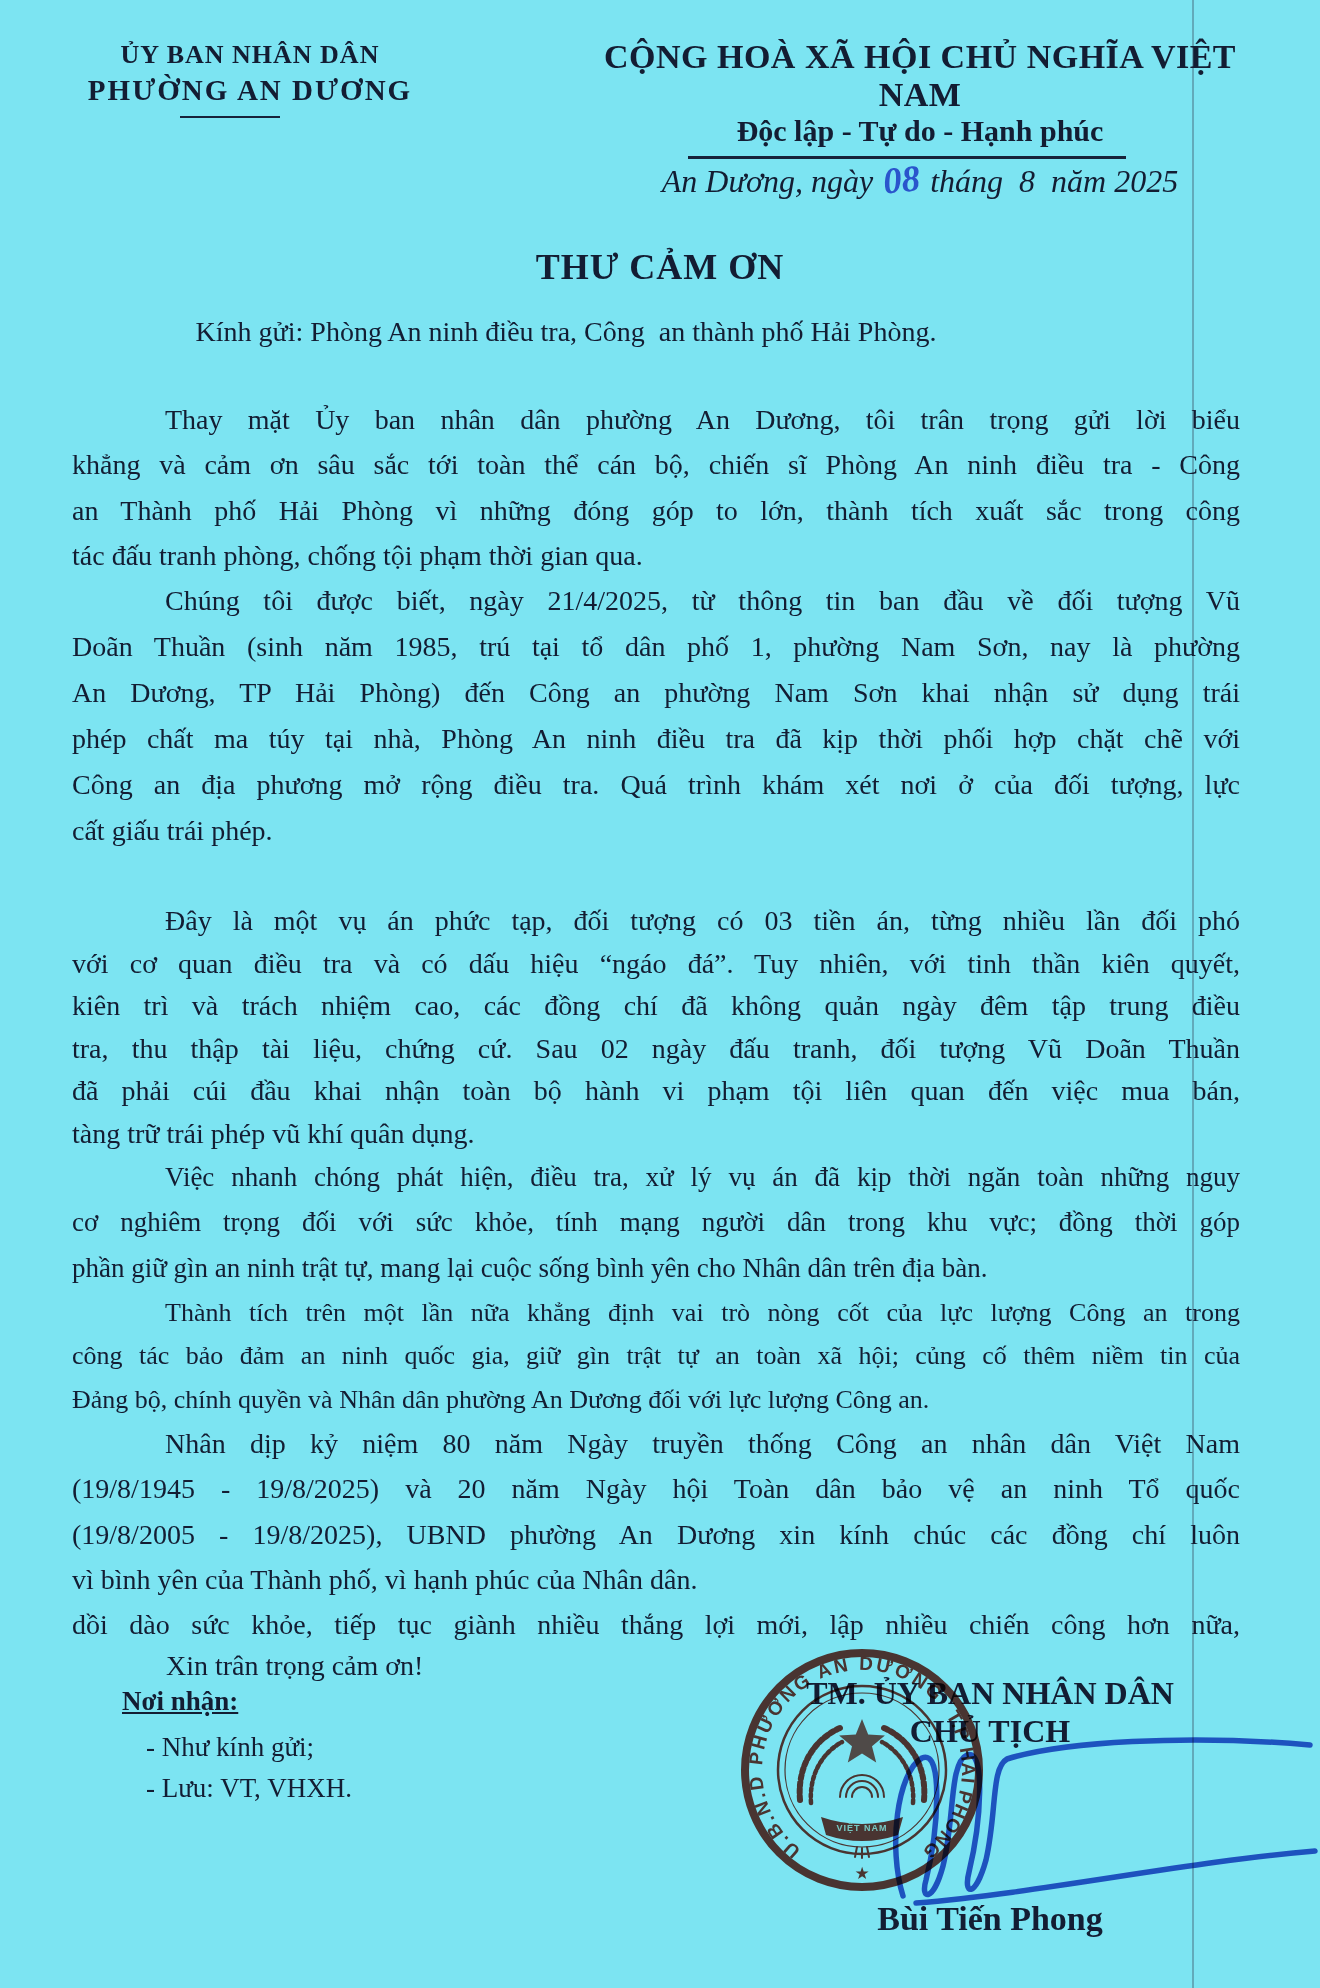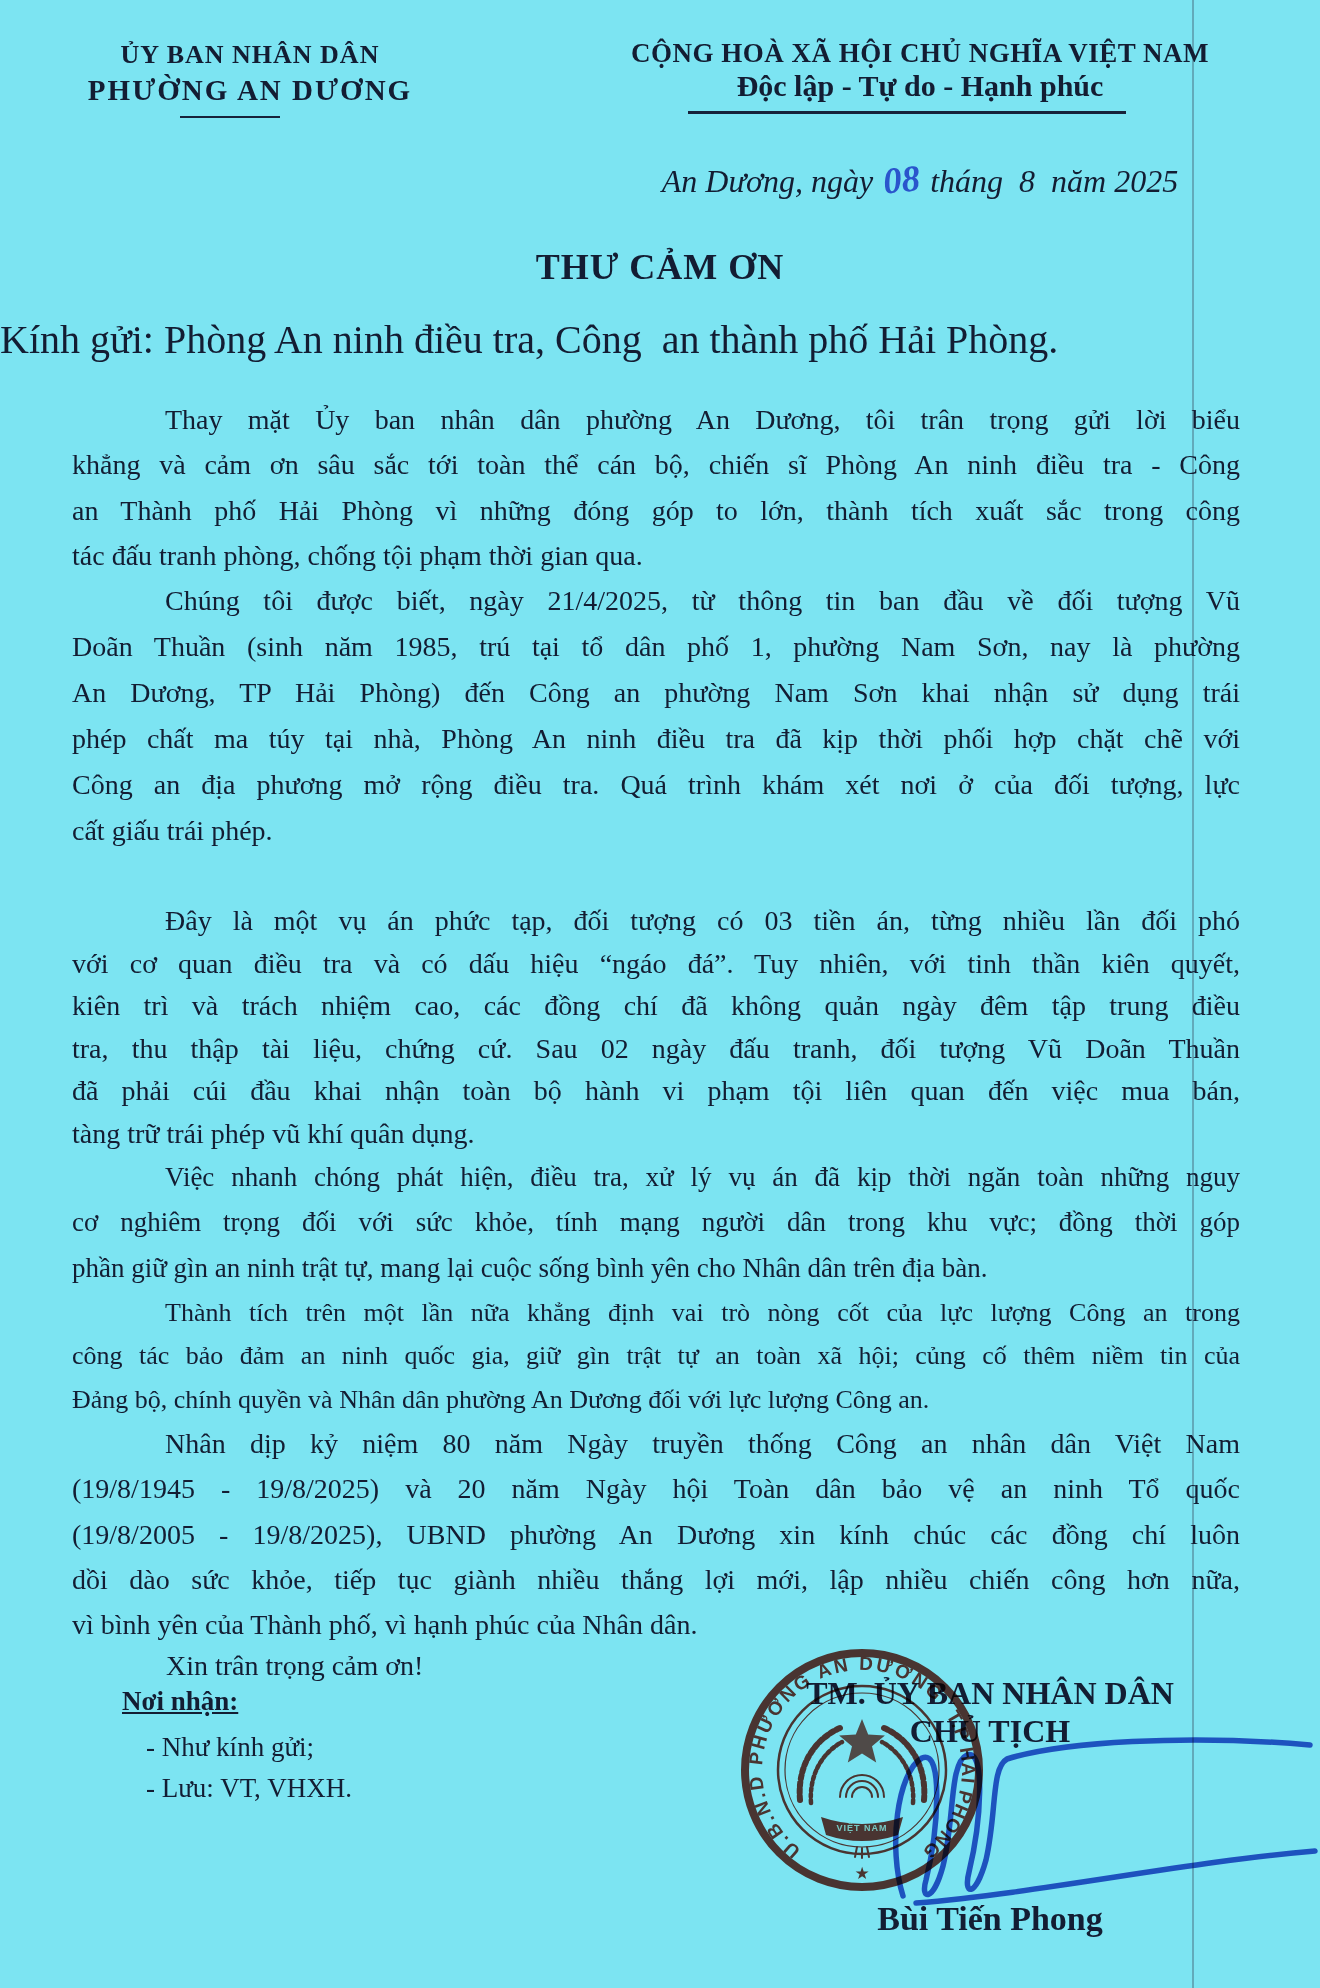--- a/index.html
+++ b/index.html
@@ -6,33 +6,33 @@
   .page{position:relative;width:1320px;height:1988px;background:#7ce4f2;overflow:hidden;
         font-family:"Liberation Serif","DejaVu Serif",serif;color:#131d33;padding-left:30px;}
   .scan-line{position:absolute;top:0;height:100%;width:2px;background:rgba(55,75,95,.38);}
   .scan-line.l1{left:1192px;}
   
   .hdr-left{position:absolute;left:60px;top:40px;width:380px;text-align:center;}
   .hdr-left .l1{font-weight:bold;font-size:26px;letter-spacing:1px;}
   .hdr-left .l2{font-weight:bold;font-size:29px;letter-spacing:2px;margin-top:4px;}
   .hdr-left .rule{height:2px;background:#17223a;width:100px;margin:9px 0 0 120px;}
   .hdr-right{position:absolute;left:560px;top:38px;width:720px;text-align:center;}
-  .hdr-right .l1{font-weight:bold;font-size:27px;letter-spacing:.5px;}
+  .hdr-right .l1{font-weight:bold;font-size:34px;letter-spacing:.5px;}
   .hdr-right .l2{font-weight:bold;font-size:30px;}
   .hdr-right .rule{height:3px;background:#17223a;width:438px;margin:8px 0 0 128px;}
   
   .dateline{position:absolute;left:560px;top:158px;width:720px;text-align:center;
             font-style:italic;font-size:32px;white-space:pre;}
   .dateline .day{font-size:37px;color:#2a55cc;display:inline-block;transform:rotate(-6deg);
                  font-weight:bold;padding:0 2px;}
   
   .title{position:absolute;left:0;top:246px;width:1320px;text-align:center;
          font-size:36px;font-weight:bold;letter-spacing:1px;margin:0;}
-  .greeting{position:absolute;left:0;top:316px;width:1132px;
-            font-size:40px;white-space:pre;}
+  .greeting{position:absolute;left:0;top:316px;width:1132px;text-align:center;
+            font-size:28px;white-space:pre;}
   .para{position:absolute;left:72px;width:1168px;font-size:28px;}
   .para .line{white-space:nowrap;text-align:justify;text-align-last:justify;}
   .para .line.first{text-indent:93px;}
   .para .line.last{text-align-last:left;}
   .para-0{top:397px;line-height:45.3px;}
   .para-1{top:578px;line-height:45.9px;}
   .para-2{top:900px;line-height:42.5px;}
   .para-3{top:1155px;line-height:45.3px;font-size:27px;}
   .para-4{top:1291px;line-height:43.3px;font-size:26px;}
   .para-5{top:1421px;line-height:45.3px;}
@@ -101,22 +101,22 @@
       </div>
       <div class="para para-4">
         <div class="line first">Thành tích trên một lần nữa khẳng định vai trò nòng cốt của lực lượng Công an trong</div>
         <div class="line">công tác bảo đảm an ninh quốc gia, giữ gìn trật tự an toàn xã hội; củng cố thêm niềm tin của</div>
         <div class="line last">Đảng bộ, chính quyền và Nhân dân phường An Dương đối với lực lượng Công an.</div>
       </div>
       <div class="para para-5">
         <div class="line first">Nhân dịp kỷ niệm 80 năm Ngày truyền thống Công an nhân dân Việt Nam</div>
         <div class="line">(19/8/1945 - 19/8/2025) và 20 năm Ngày hội Toàn dân bảo vệ an ninh Tổ quốc</div>
         <div class="line">(19/8/2005 - 19/8/2025), UBND phường An Dương xin kính chúc các đồng chí luôn</div>
+        <div class="line last">vì bình yên của Thành phố, vì hạnh phúc của Nhân dân.</div>
         <div class="line">dồi dào sức khỏe, tiếp tục giành nhiều thắng lợi mới, lập nhiều chiến công hơn nữa,</div>
-        <div class="line last">vì bình yên của Thành phố, vì hạnh phúc của Nhân dân.</div>
       </div>
     </div>
 
   <div class="closing">Xin trân trọng cảm ơn!</div>
 
   <div class="rec-head">Nơi nhận:</div>
   <div class="rec-items" id="recipient-items">
       <div>- Như kính gửi;</div>
       <div>- Lưu: VT, VHXH.</div>
     </div>

